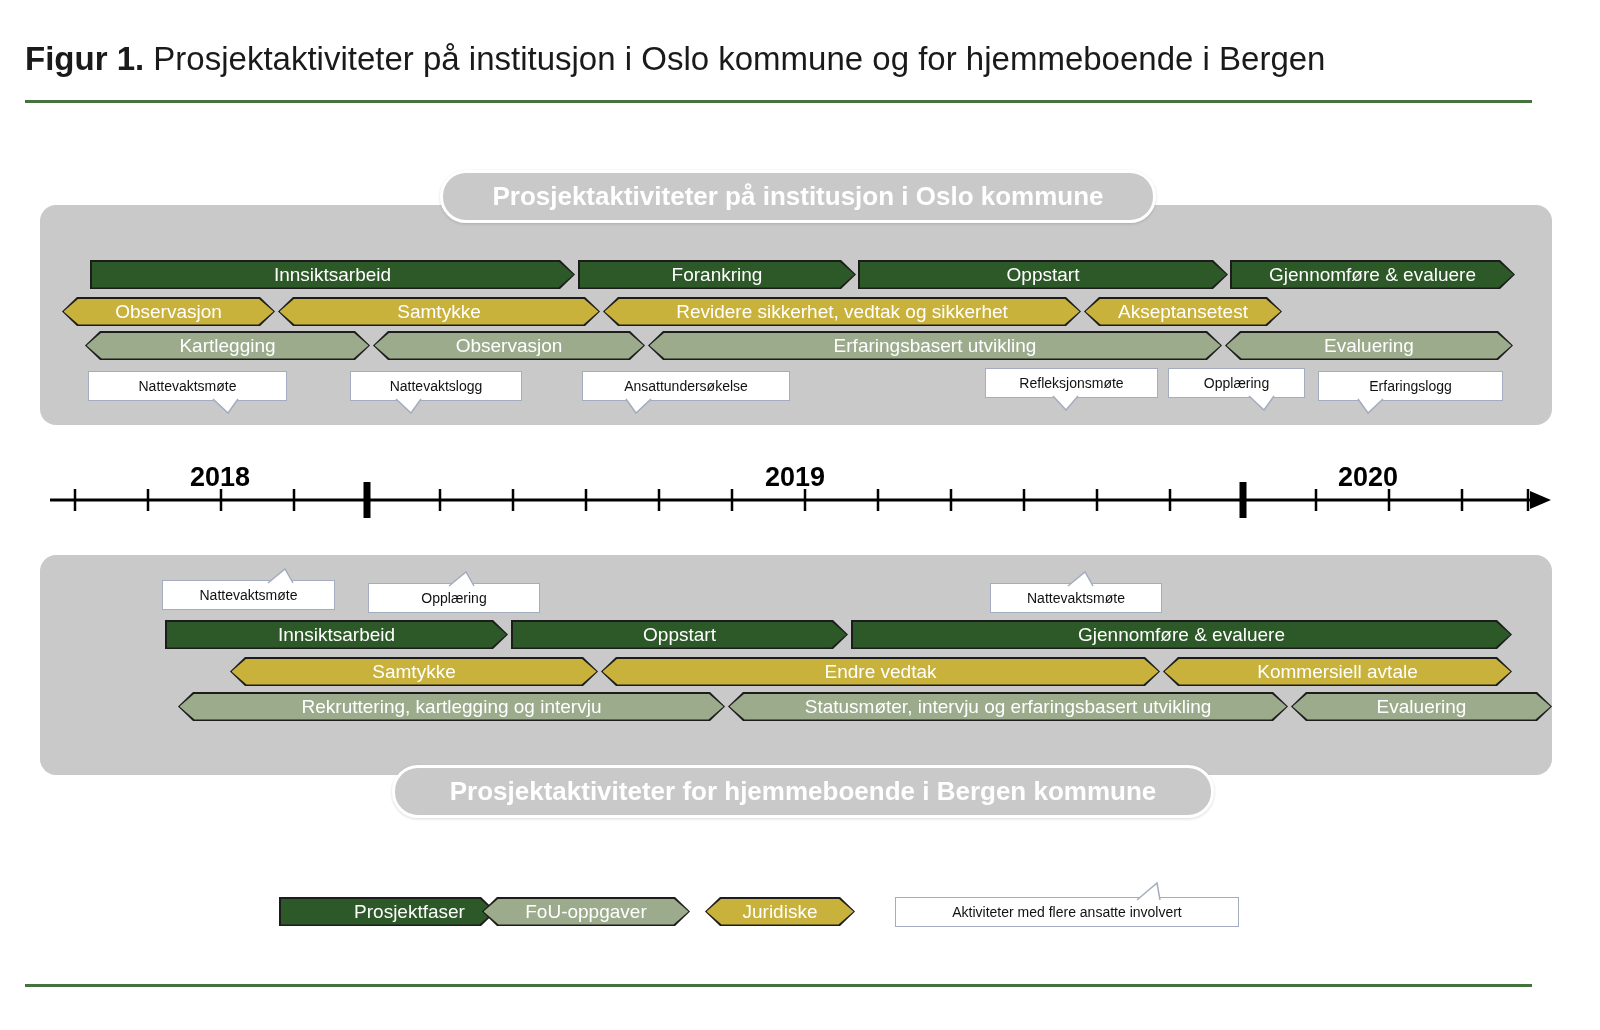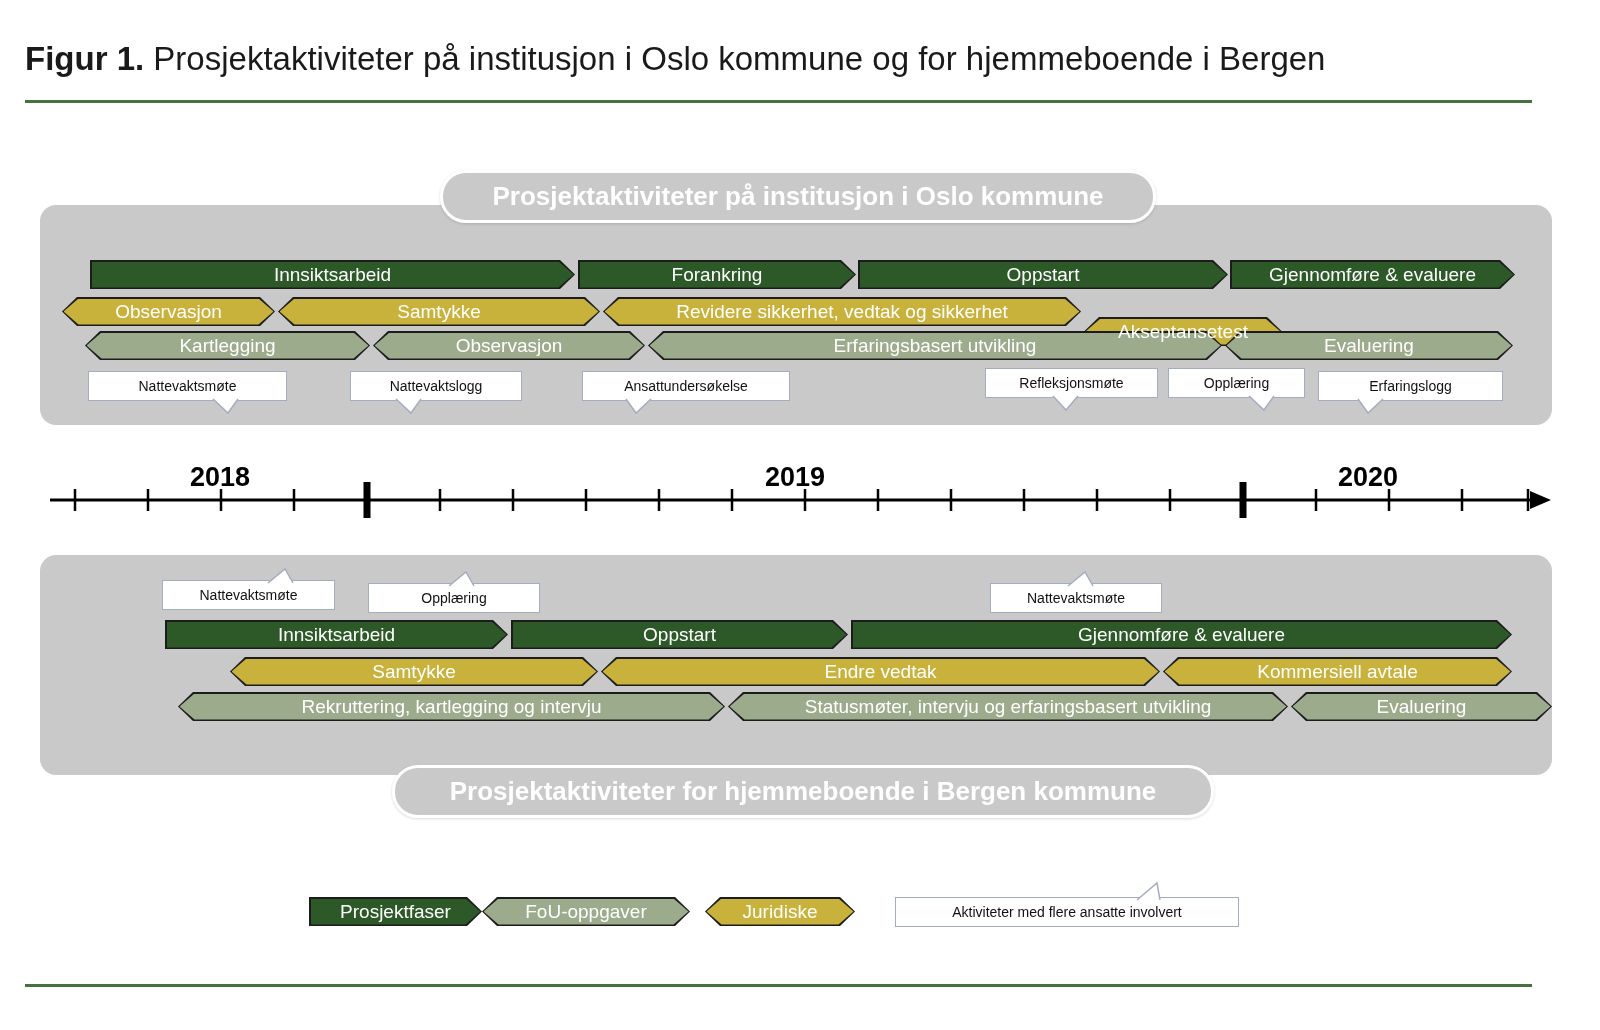--- a/index.html
+++ b/index.html
@@ -76,21 +76,21 @@
 
     <div class="chev hex yellow" style="left:22px;  top:92px; width:213px;">
         <span>Observasjon</span>
       </div>
     <div class="chev hex yellow" style="left:238px; top:92px; width:322px;">
         <span>Samtykke</span>
       </div>
     <div class="chev hex yellow" style="left:563px; top:92px; width:478px;">
         <span>Revidere sikkerhet, vedtak og sikkerhet</span>
       </div>
-    <div class="chev hex yellow" style="left:1044px;top:92px; width:198px;margin-top:20px;">
+    <div class="chev hex yellow" style="left:1044px;top:92px; width:198px;">
         <span>Akseptansetest</span>
       </div>
 
     <div class="chev hex sage" style="left:333px; top:126px; width:272px;">
         <span>Observasjon</span>
       </div>
     <div class="chev hex sage" style="left:45px;  top:126px; width:285px;">
         <span>Kartlegging</span>
       </div>
     <div class="chev hex sage" style="left:608px; top:126px; width:574px;">
@@ -201,21 +201,21 @@
       </div>
     <div class="chev hex sage" style="left:1251px; top:137px; width:261px;">
         <span>Evaluering</span>
       </div>
   </div>
 
   <div class="badge" style="left:392px; top:765px; width:816px; height:47px;">
     <span>Prosjektaktiviteter for hjemmeboende i Bergen kommune</span>
   </div>
 
-  <div class="chev arrow green" style="left:309px; top:897px; width:173px;">
+  <div class="chev arrow green" style="left:279px; top:897px; width:173px;padding-left:44px;">
       <span>Prosjektfaser</span>
     </div>
   <div class="chev hex sage" style="left:482px; top:897px; width:208px;">
       <span>FoU-oppgaver</span>
     </div>
   <div class="chev hex yellow" style="left:705px; top:897px; width:150px;">
       <span>Juridiske</span>
     </div>
   <div class="callout" style="left:895px; top:897px; width:344px;">
     <span>Aktiviteter med flere ansatte involvert</span>

